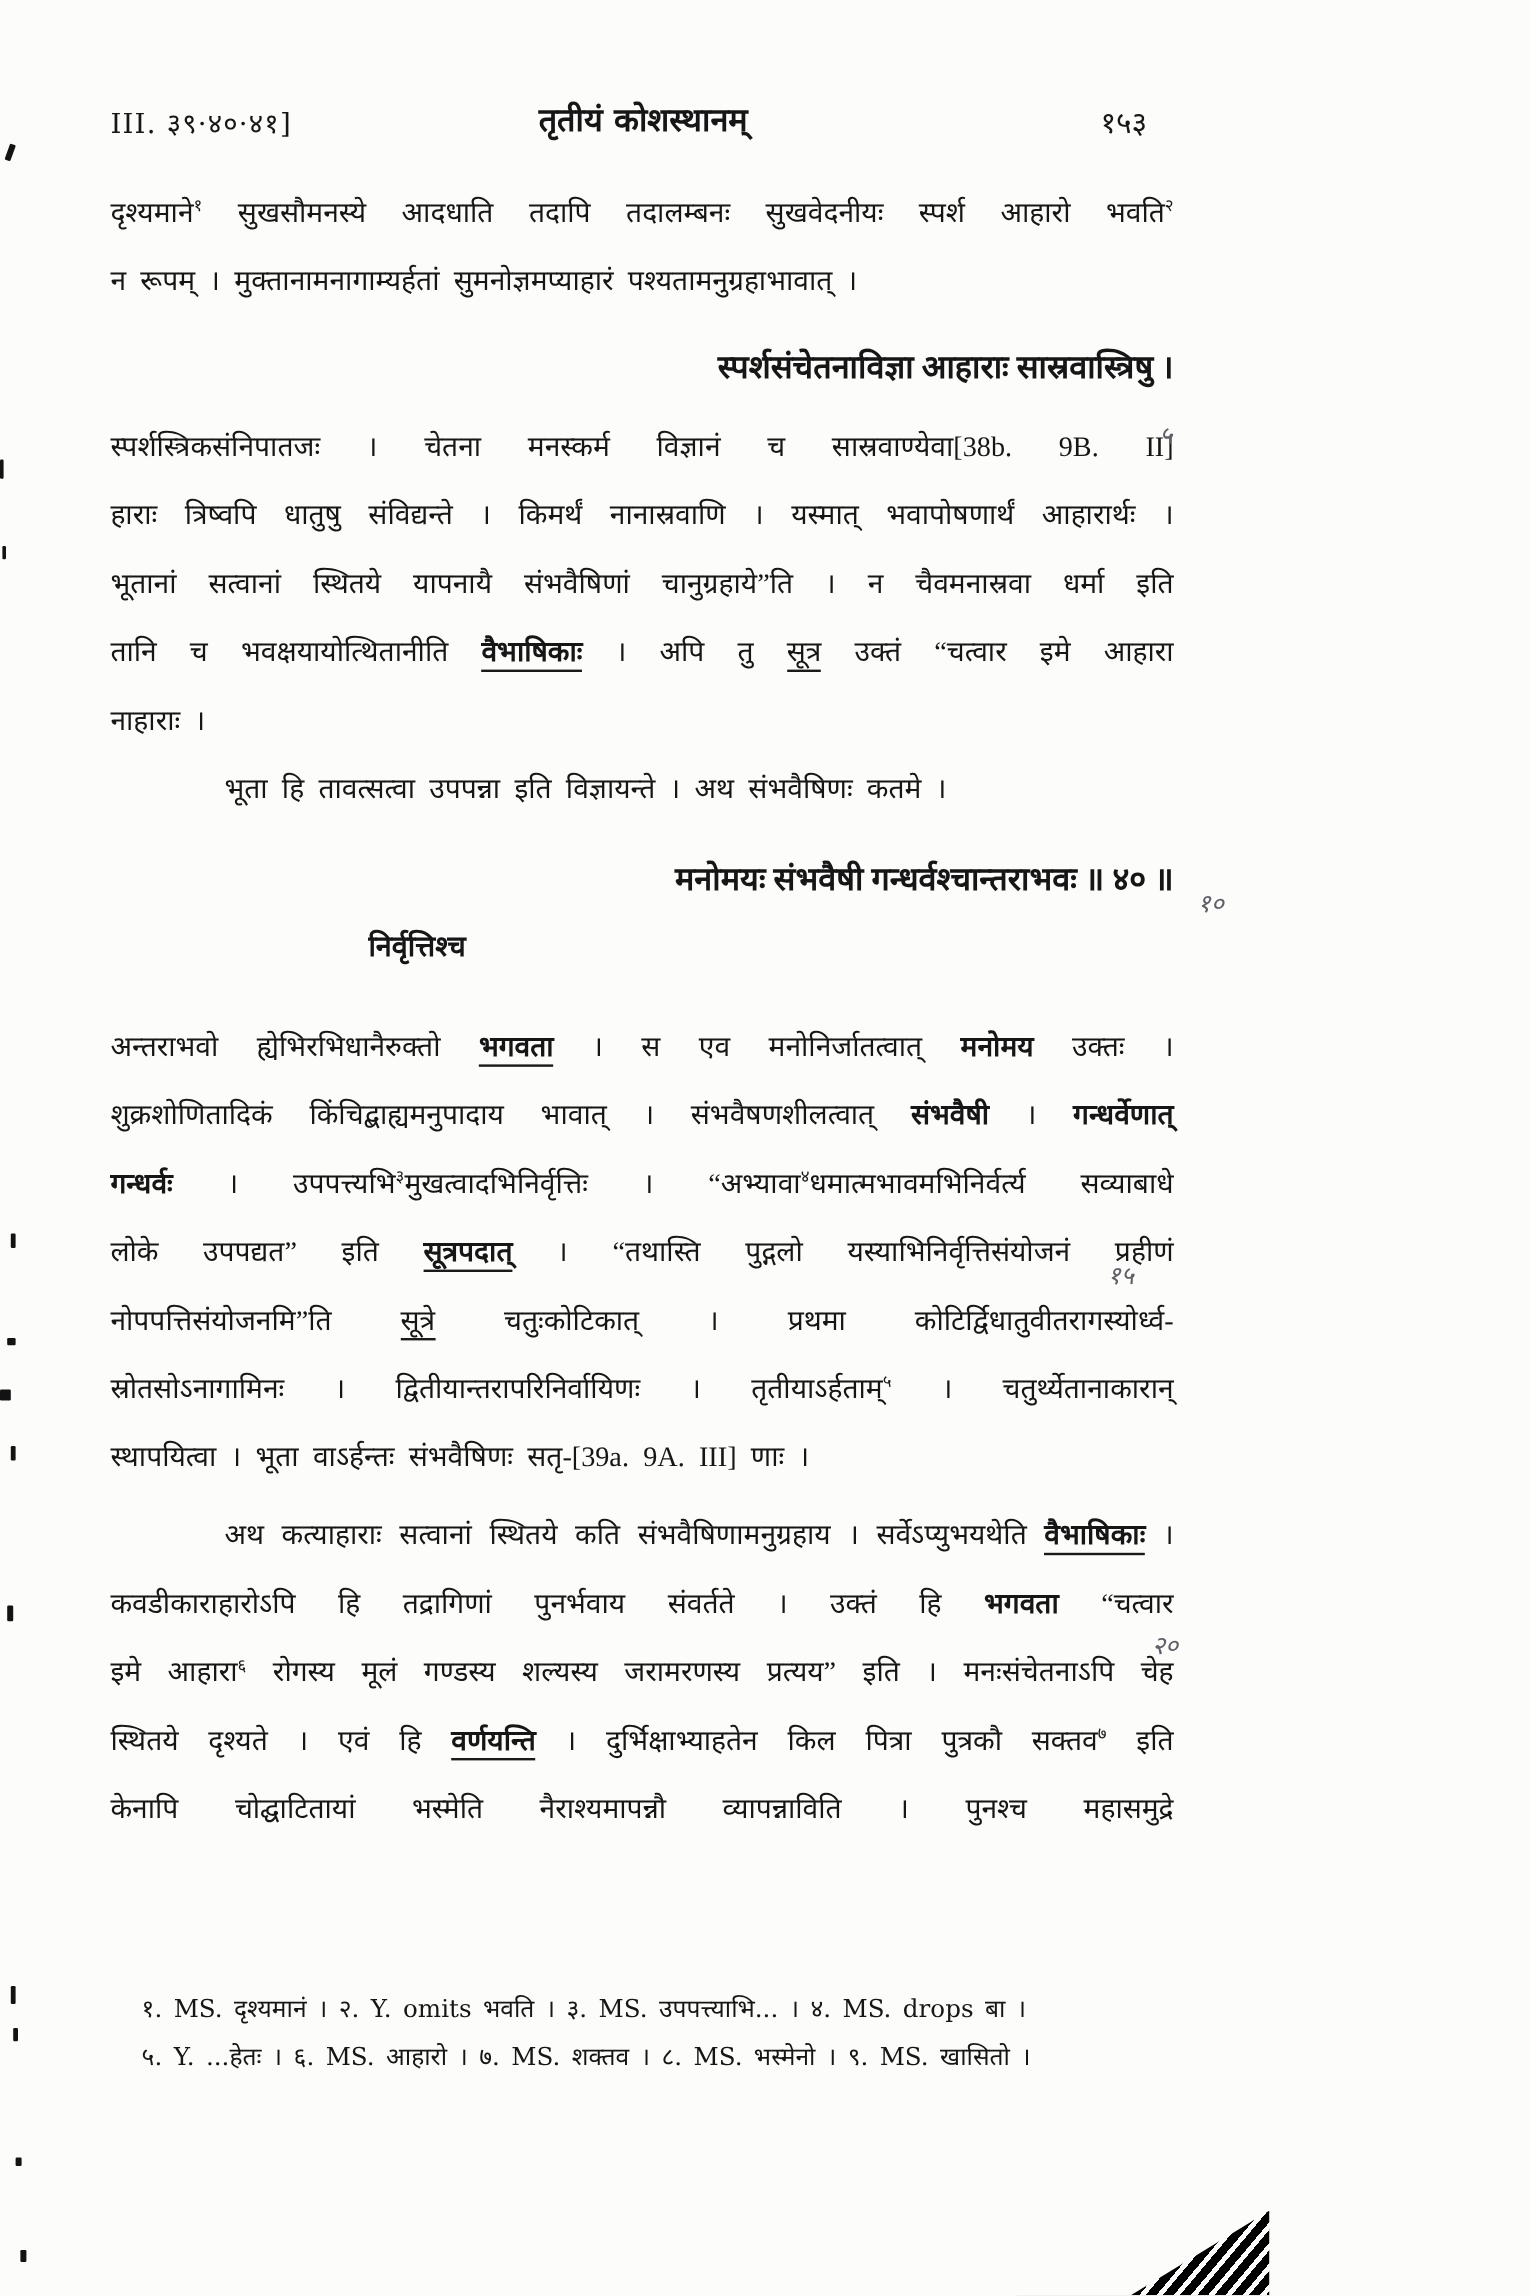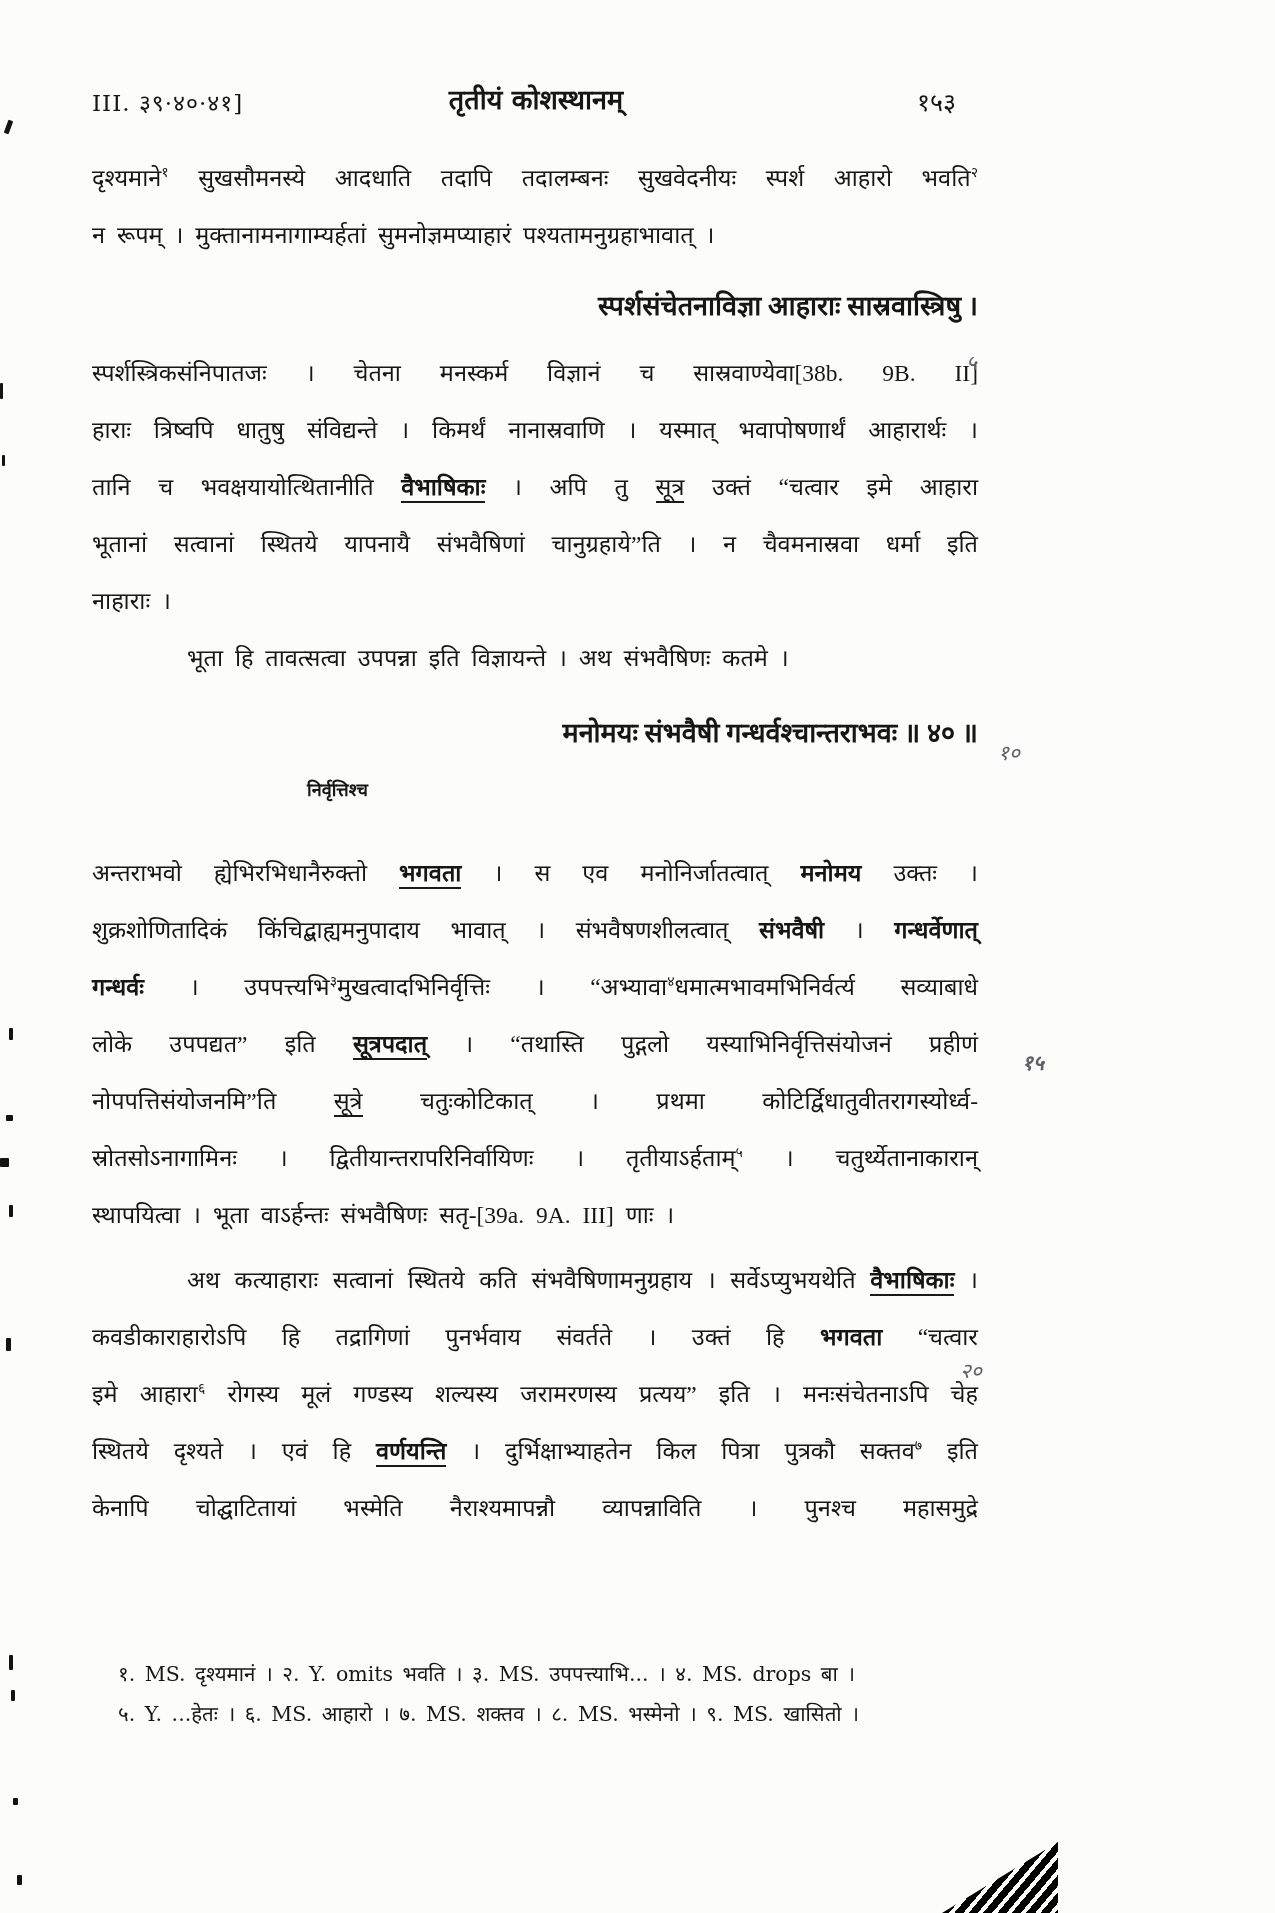--- a/index.html
+++ b/index.html
@@ -15,21 +15,21 @@
   .h-right{position:absolute;right:24px;top:4px;font-size:25px;}
   
   .content{position:absolute;left:92px;top:150px;width:886px;font-family:Liberation Serif, serif;}
   .line{font-size:23.5px;line-height:57px;text-align:justify;word-spacing:6px;}
   .line.j{text-align-last:justify;}
   .line.nj{text-align:left;}
   .indent1{text-indent:95px;}
   .center-line{text-align:right;font-weight:bold;font-size:27px;line-height:57px;}
   .heading{margin:14px 0 10px 0;}
   .verse{margin:18px 0 0 0;}
-  .subhead{font-weight:bold;font-size:18px;line-height:57px;margin:0 0 26px 215px;}
+  .subhead{font-weight:bold;font-size:24px;line-height:57px;margin:0 0 26px 215px;}
   .para5{margin-top:8px;}
   .b{font-weight:bold;}
   .u{border-bottom:2.5px solid #1a1a1a;padding-bottom:1px;}
   sup{font-size:0.6em;line-height:0;}
   
   .footnotes{position:absolute;left:118px;top:1654px;width:884px;font-size:20.5px;line-height:40px;word-spacing:3px;}
   
   .margin-num{position:absolute;color:#5f5f68;font-size:21px;font-style:italic;
     font-family:"DejaVu Sans","Liberation Sans",sans-serif;}
   
@@ -54,22 +54,22 @@
 
   <div class="content" id="body-content">
       <div>
         <div class="line j"><span>दृश्यमाने</span><sup>१</sup><span> सुखसौमनस्ये आदधाति तदापि तदालम्बनः सुखवेदनीयः स्पर्श आहारो भवति</span><sup>२</sup></div>
         <div class="line nj"><span>न रूपम् । मुक्तानामनागाम्यर्हतां सुमनोज्ञमप्याहारं पश्यतामनुग्रहाभावात् ।</span></div>
       </div>
       <div class="center-line heading">स्पर्शसंचेतनाविज्ञा आहाराः सास्रवास्त्रिषु ।</div>
       <div>
         <div class="line j"><span>स्पर्शस्त्रिकसंनिपातजः । चेतना मनस्कर्म विज्ञानं च सास्रवाण्येवा</span><span>[38b. 9B. II]</span></div>
         <div class="line j"><span>हाराः त्रिष्वपि धातुषु संविद्यन्ते । किमर्थं नानास्रवाणि । यस्मात् भवापोषणार्थं आहारार्थः ।</span></div>
+        <div class="line j"><span>भूतानां सत्वानां स्थितये यापनायै संभवैषिणां चानुग्रहाये”ति । न चैवमनास्रवा धर्मा इति</span></div>
         <div class="line j"><span>तानि च भवक्षयायोत्थितानीति </span><span class="b u">वैभाषिकाः</span><span> । अपि तु </span><span class="u">सूत्र</span><span> उक्तं “चत्वार इमे आहारा</span></div>
-        <div class="line j"><span>भूतानां सत्वानां स्थितये यापनायै संभवैषिणां चानुग्रहाये”ति । न चैवमनास्रवा धर्मा इति</span></div>
         <div class="line nj"><span>नाहाराः ।</span></div>
       </div>
       <div>
         <div class="line nj indent1"><span>भूता हि तावत्सत्वा उपपन्ना इति विज्ञायन्ते । अथ संभवैषिणः कतमे ।</span></div>
       </div>
       <div class="center-line verse">मनोमयः संभवैषी गन्धर्वश्चान्तराभवः ॥ ४० ॥</div>
       <div class="subhead">निर्वृत्तिश्च</div>
       <div>
         <div class="line j"><span>अन्तराभवो ह्येभिरभिधानैरुक्तो </span><span class="b u">भगवता</span><span> । स एव मनोनिर्जातत्वात् </span><span class="b">मनोमय</span><span> उक्तः ।</span></div>
         <div class="line j"><span>शुक्रशोणितादिकं किंचिद्बाह्यमनुपादाय भावात् । संभवैषणशीलत्वात् </span><span class="b">संभवैषी</span><span> । </span><span class="b">गन्धर्वेणात्</span></div>
@@ -89,21 +89,21 @@
     </div>
 
   <div class="footnotes" id="footnotes">
       <div class="fn-line">१. MS. दृश्यमानं ।  २. Y. omits भवति ।  ३. MS. उपपत्त्याभि... ।  ४. MS. drops बा ।</div>
       <div class="fn-line">५. Y. ...हेतः ।  ६. MS. आहारो ।  ७. MS. शक्तव ।  ८. MS. भस्मेनो ।  ९. MS. खासितो ।</div>
     </div>
 
   <div id="margin-numbers">
       <span class="margin-num" style="top: 348px; left: 966px;">५</span>
       <span class="margin-num" style="top: 738px; left: 998px;">१०</span>
-      <span class="margin-num" style="top: 1048px; left: 1022px; font-weight: bold;">१५</span>
+      <span class="margin-num" style="top: 1048px; left: 923px;">१५</span>
       <span class="margin-num" style="top: 1356px; left: 960px;">२०</span>
     </div>
 
   <div class="artifact" style="left:6px;top:120px;width:5px;height:14px;transform:rotate(20deg);"></div>
   <div class="artifact" style="left:0;top:383px;width:3px;height:16px;"></div>
   <div class="artifact" style="left:2px;top:455px;width:3px;height:11px;"></div>
   <div class="artifact" style="left:9px;top:1028px;width:4px;height:12px;"></div>
   <div class="artifact" style="left:6px;top:1115px;width:7px;height:6px;"></div>
   <div class="artifact" style="left:0;top:1158px;width:9px;height:9px;"></div>
   <div class="artifact" style="left:9px;top:1205px;width:4px;height:12px;"></div>

